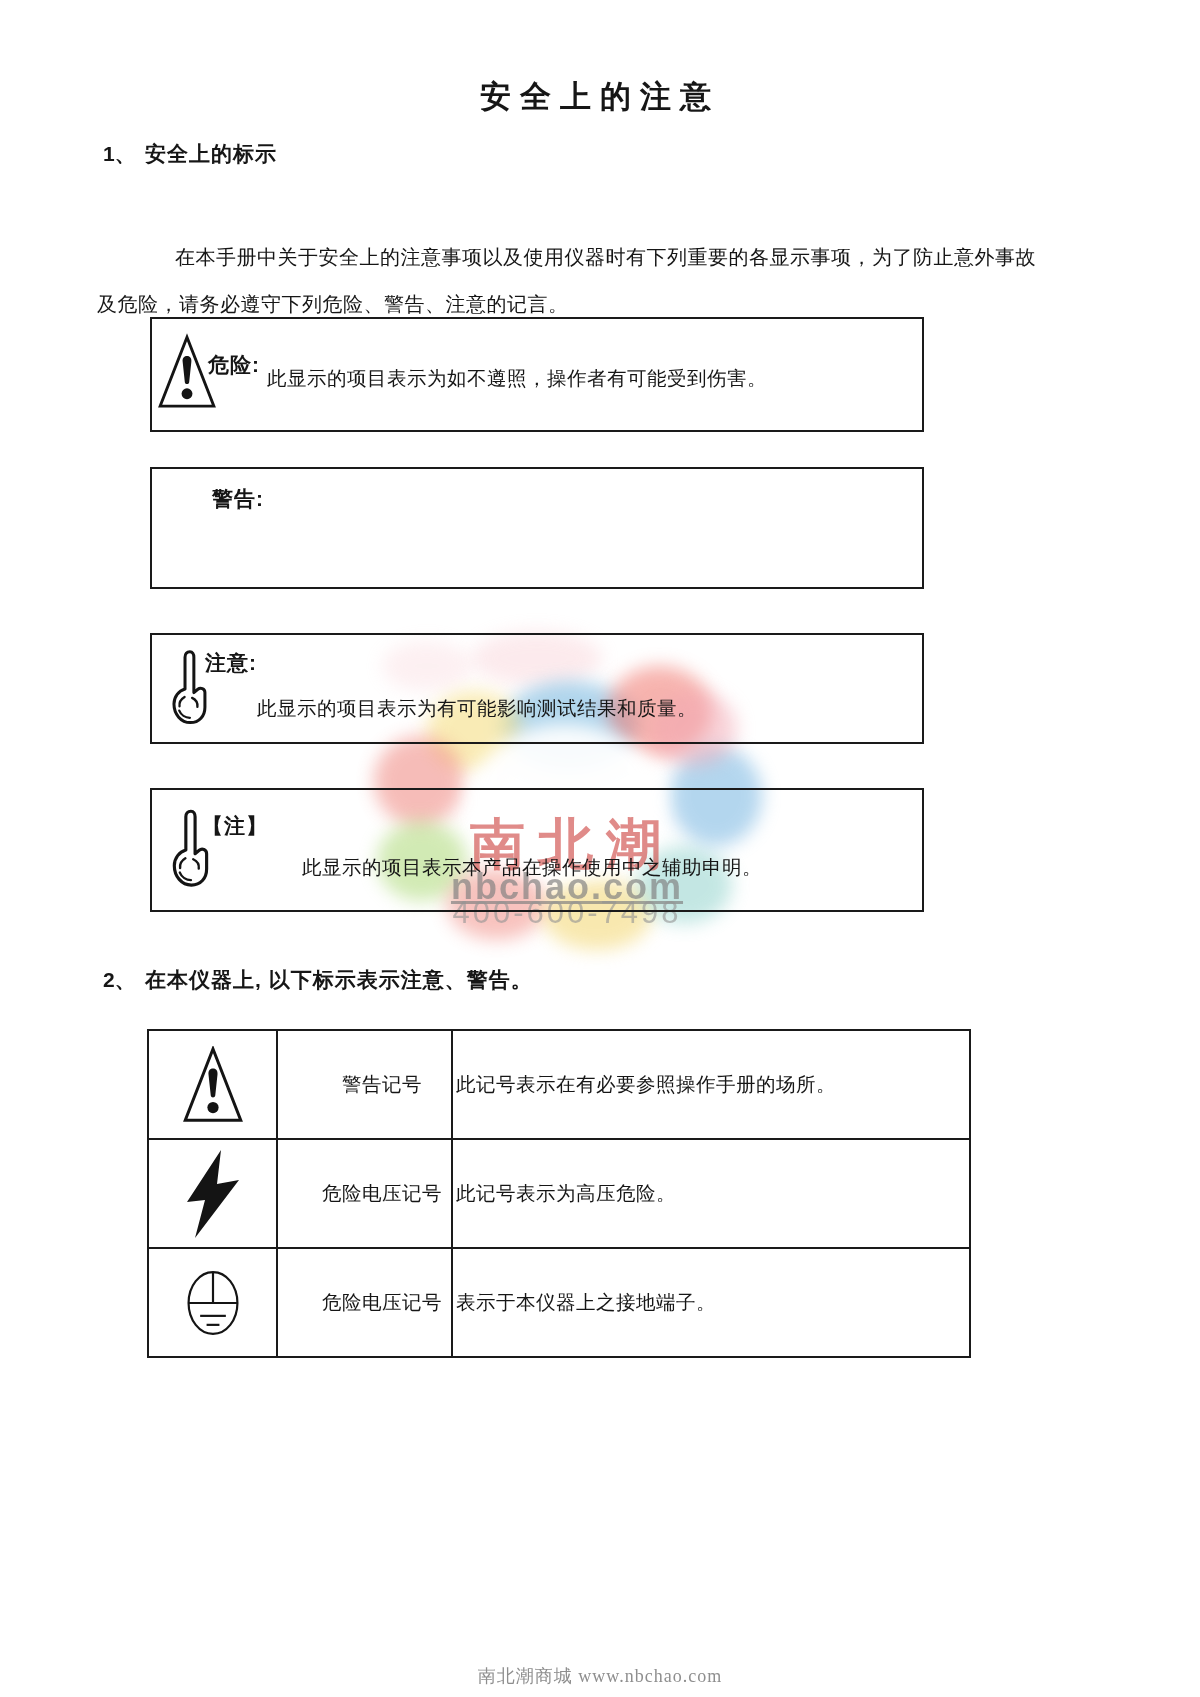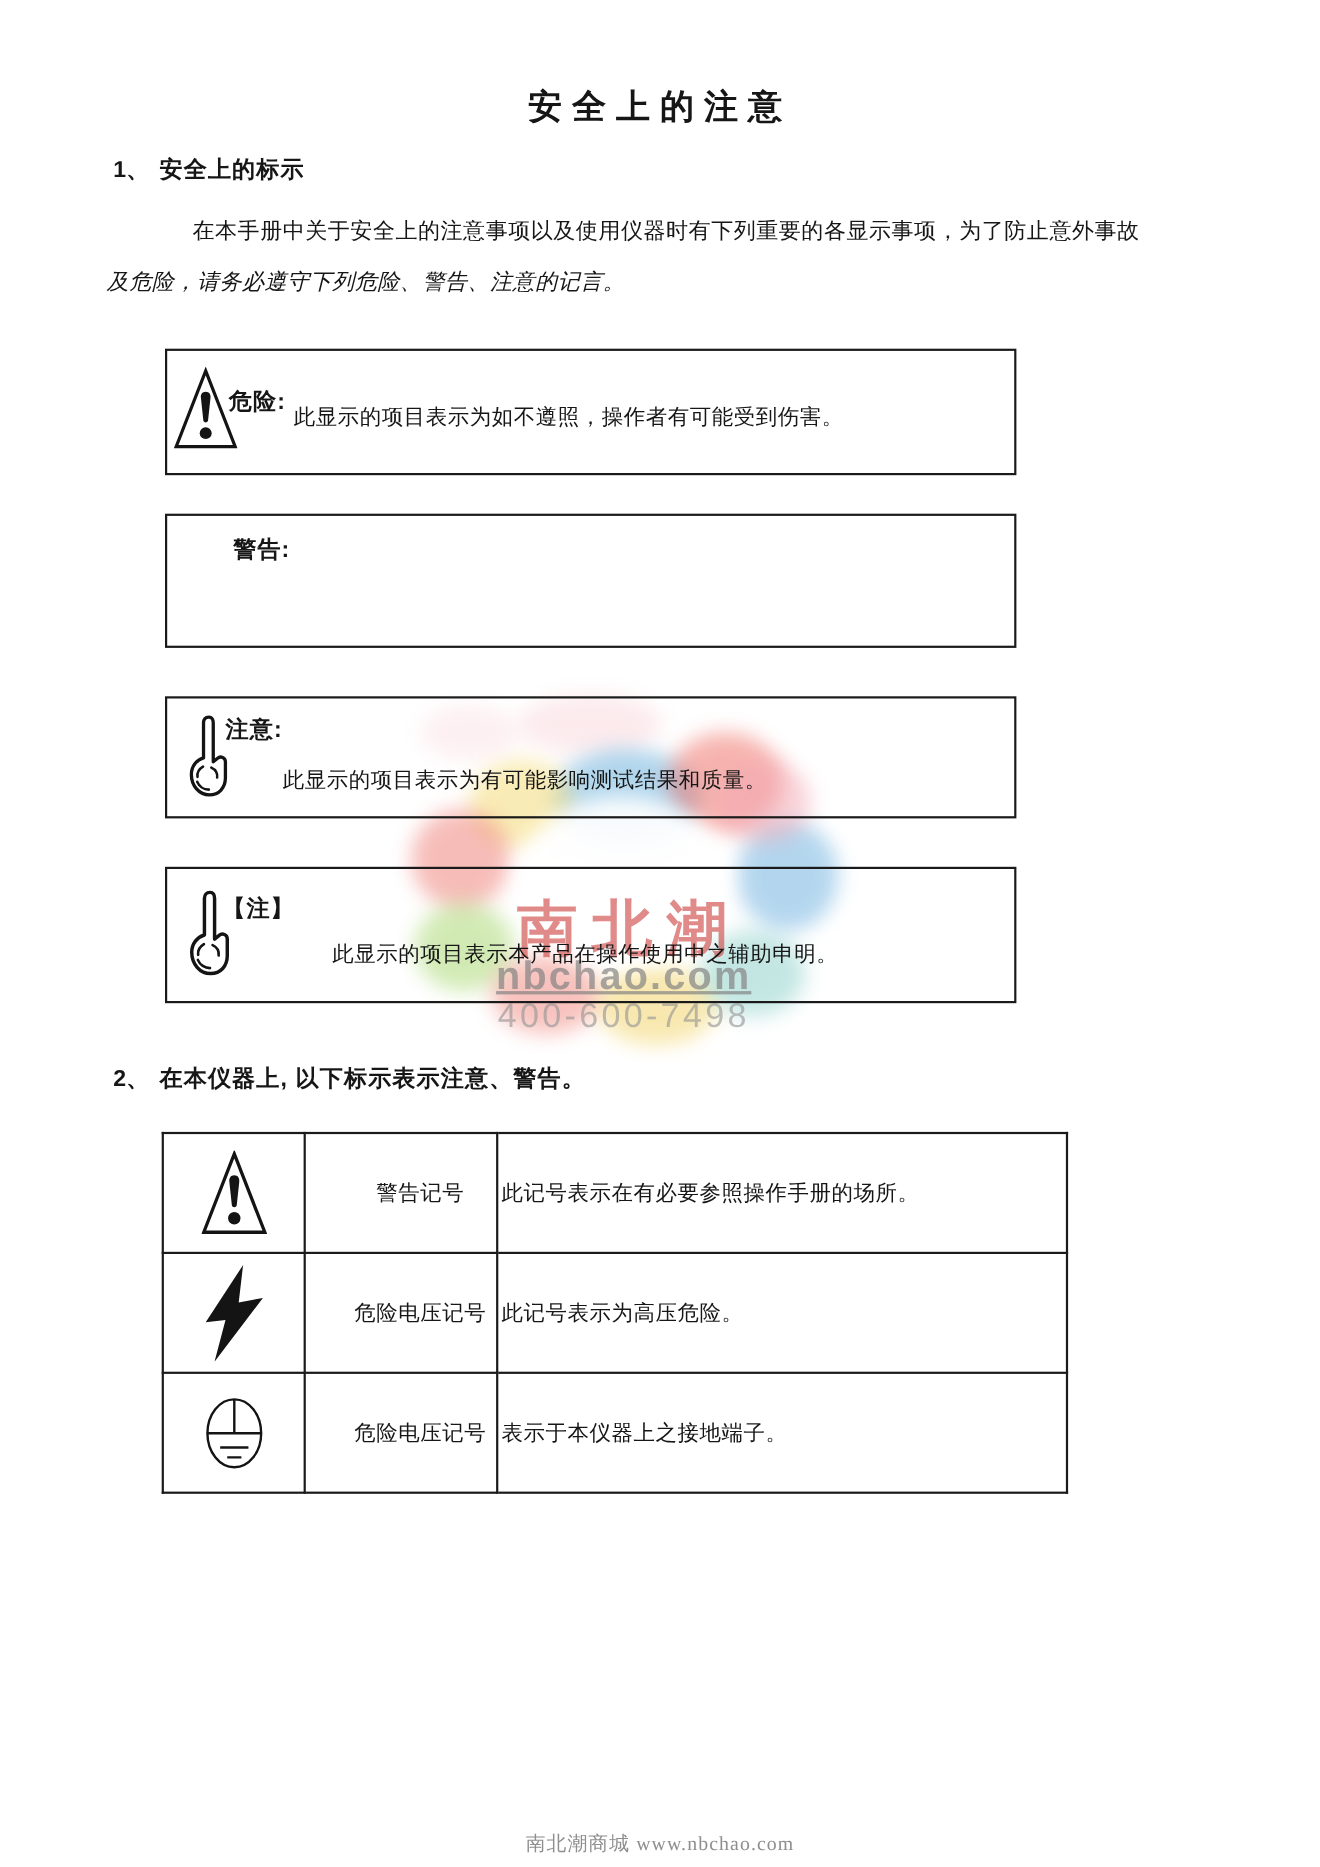--- a/index.html
+++ b/index.html
@@ -9,21 +9,21 @@
   }
   .abs{position:absolute;}
 
   .doc-title{
     top:76px;left:0;width:100%;text-align:center;
     font-family:"Liberation Sans","DejaVu Sans",sans-serif;
     font-weight:bold;font-size:31px;letter-spacing:9px;
   }
   .sec-num{font-family:"Liberation Sans","DejaVu Sans",sans-serif;font-weight:bold;font-size:21px;}
   .sec-head{font-family:"Liberation Sans","DejaVu Sans",sans-serif;font-weight:bold;font-size:21px;letter-spacing:1px;}
-  .body-text{font-size:20px;letter-spacing:0.5px;}
+  .body-text{font-size:20px;letter-spacing:0.5px;margin-top:48px;}
 
   .nbox{
     position:absolute;left:150px;width:770px;
     border:2px solid #1a1a1a;background:transparent;
   }
   .nbox-label{
     position:absolute;
     font-family:"Liberation Sans","DejaVu Sans",sans-serif;
     font-weight:bold;font-size:21px;letter-spacing:1px;
   }
@@ -53,21 +53,21 @@
     position:absolute;top:172px;left:10px;right:0;text-align:center;
     font-family:"Liberation Sans","DejaVu Sans",sans-serif;font-weight:bold;
     font-size:55px;letter-spacing:13px;color:rgba(204,62,58,0.60);
   }
   .wm-domain{
     position:absolute;top:230px;left:0;right:0;text-align:center;
     font-family:"Liberation Sans","DejaVu Sans",sans-serif;font-weight:bold;
     font-size:36px;letter-spacing:2px;color:rgba(128,128,128,0.68);text-decoration:underline;
   }
   .wm-phone{
-    position:absolute;top:270px;left:0;right:0;text-align:center;
+    position:absolute;top:259px;left:0;right:0;text-align:center;
     font-family:"Liberation Sans","DejaVu Sans",sans-serif;
     font-size:31px;letter-spacing:3px;color:rgba(148,148,148,0.62);
   }
   .icon-svg{display:inline-block;vertical-align:middle;}
 </style>
 </head>
 <body>
 
 <div class="page">
 
@@ -88,21 +88,21 @@
     <div class="wm-brand">南北潮</div>
     <div class="wm-domain">nbchao.com</div>
     <div class="wm-phone">400-600-7498</div>
   </div>
 
   <div class="abs doc-title">安全上的注意</div>
 
   <span class="abs sec-num" style="left:103px;top:140px;">1、</span>
   <span class="abs sec-head" style="left:145px;top:140px;">安全上的标示</span>
   <div class="abs body-text" style="left:175px;top:196px;">在本手册中关于安全上的注意事项以及使用仪器时有下列重要的各显示事项，为了防止意外事故</div>
-  <div class="abs body-text" style="left:97px;top:243px;font-style:italic;">及危险，请务必遵守下列危险、警告、注意的记言。</div>
+  <div class="abs body-text" style="left:97px;top:243px;">及危险，请务必遵守下列危险、警告、注意的记言。</div>
 
   <div class="nbox" style="top:317px;height:111px;">
     <span class="abs icon-svg" style="left:6px;top:14px;">
       <svg width="58" height="78" viewBox="0 0 80 104">
         <polygon points="40,4 77,99 3,99" fill="none" stroke="#141414" stroke-width="4"></polygon>
         <path d="M40 30 C35.5 30 33.5 33.5 34 38 L37 66 C37.4 69.5 42.6 69.5 43 66 L46 38 C46.5 33.5 44.5 30 40 30 Z" fill="#141414"></path>
         <circle cx="40" cy="82" r="7.5" fill="#141414"></circle>
       </svg>
     </span>
     <span class="nbox-label" style="left:56px;top:16px;margin-top:16px;">危险:</span>

